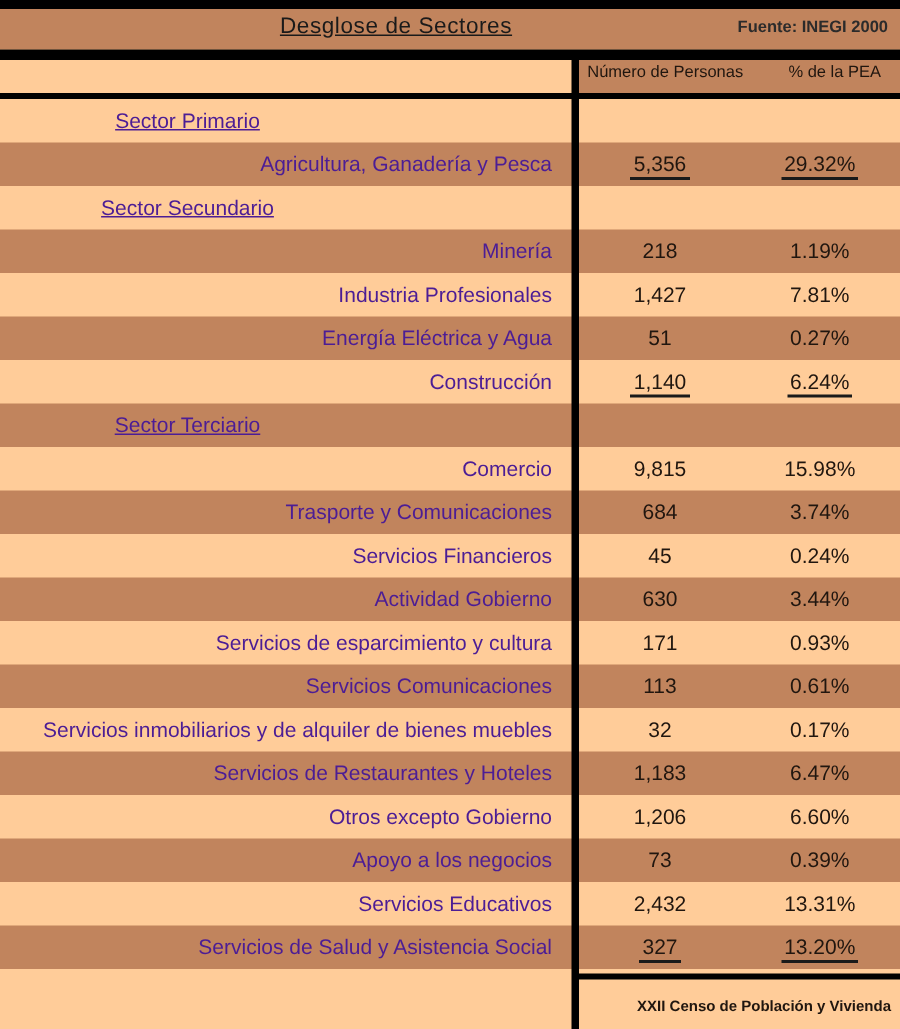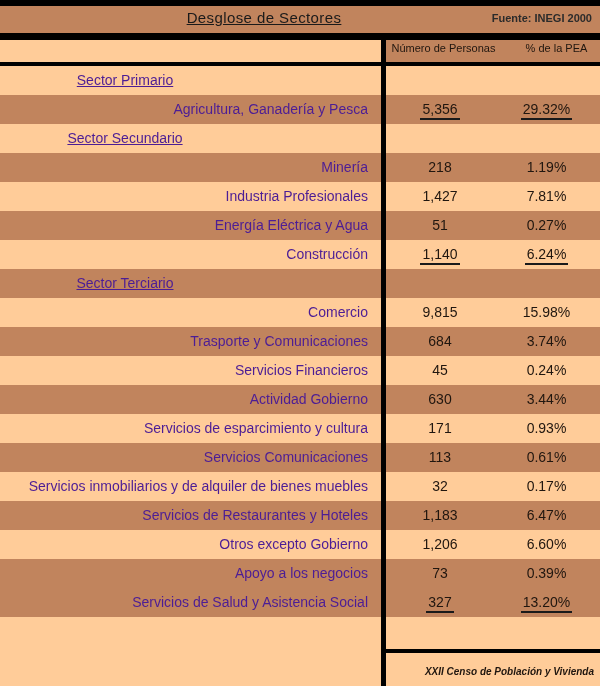--- a/index.html
+++ b/index.html
@@ -179,21 +179,20 @@
   .footer-rule {
     position: absolute;
     left: 386px; bottom: 33px;
     width: 214px; height: 4px;
     background: #000000;
   }
   .footer-text {
     position: absolute;
     right: 6px; bottom: 9px;
     font-size: 10px;
-    font-style: italic;
     font-weight: bold;
     color: #20160f;
     white-space: nowrap;
   }
 </style>
 </head>
 <body>
 
 <div id="table-wrap">
 
@@ -301,20 +300,25 @@
       <div class="row light">
         <div class="label">Otros excepto Gobierno</div>
         <div class="num"><span>1,206</span></div>
         <div class="pct"><span>6.60%</span></div>
       </div>
       <div class="row dark">
         <div class="label">Apoyo a los negocios</div>
         <div class="num"><span>73</span></div>
         <div class="pct"><span>0.39%</span></div>
       </div>
+      <div class="row light">
+        <div class="label">Servicios Educativos</div>
+        <div class="num"><span>2,432</span></div>
+        <div class="pct"><span>13.31%</span></div>
+      </div>
       <div class="row dark ruled">
         <div class="label">Servicios de Salud y Asistencia Social</div>
         <div class="num"><span>327</span></div>
         <div class="pct"><span>13.20%</span></div>
       </div>
     </div>
 
   <div class="footer-band">
     <div class="footer-rule"></div>
     <div class="footer-text">XXII Censo de Población y Vivienda</div>

